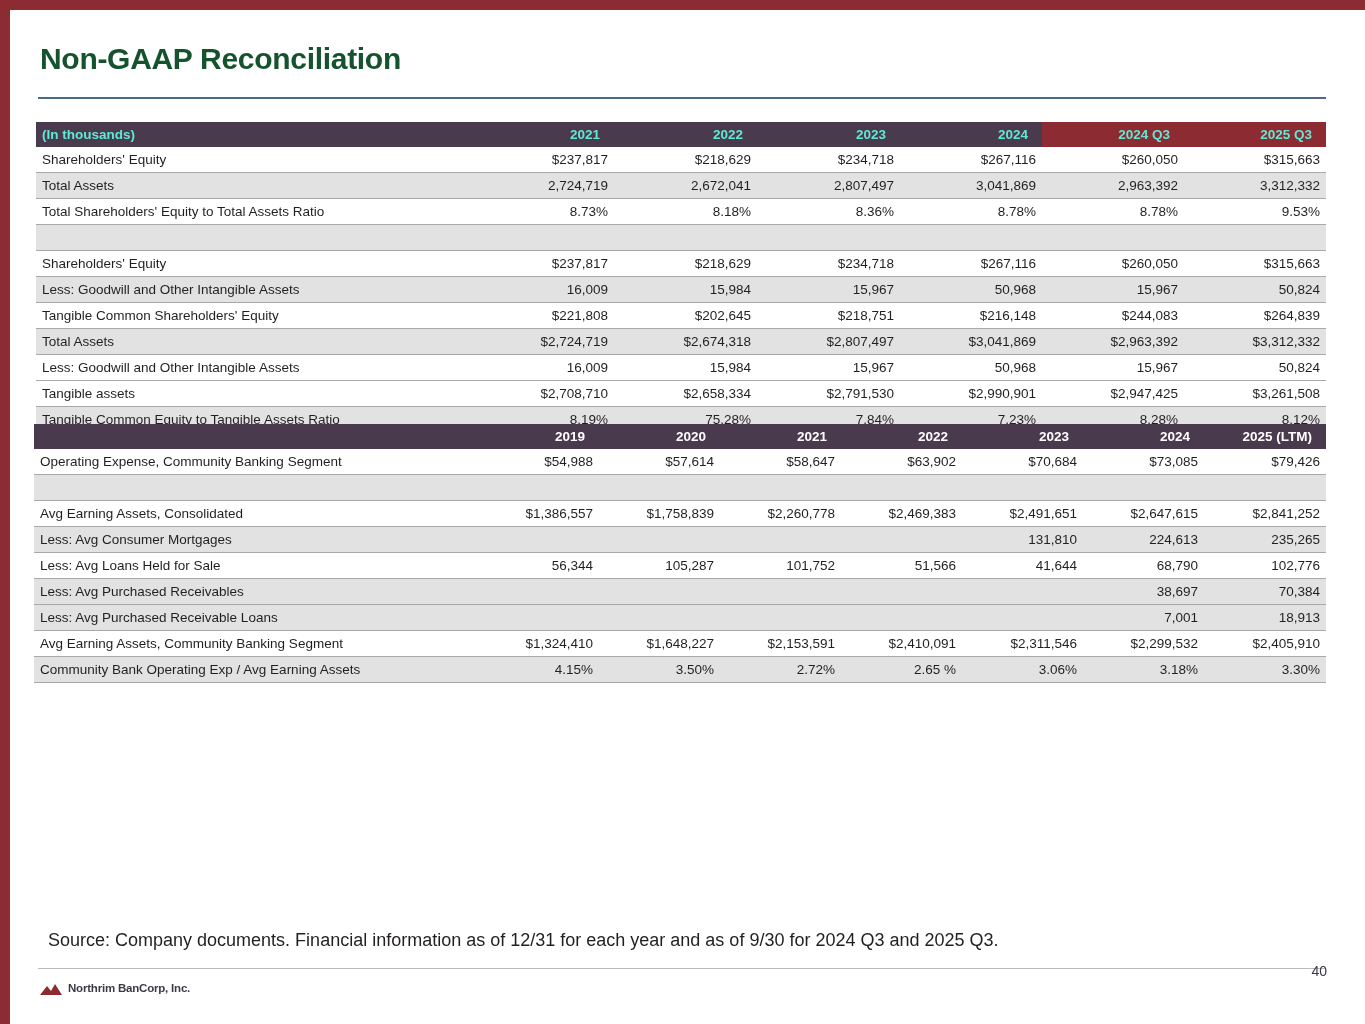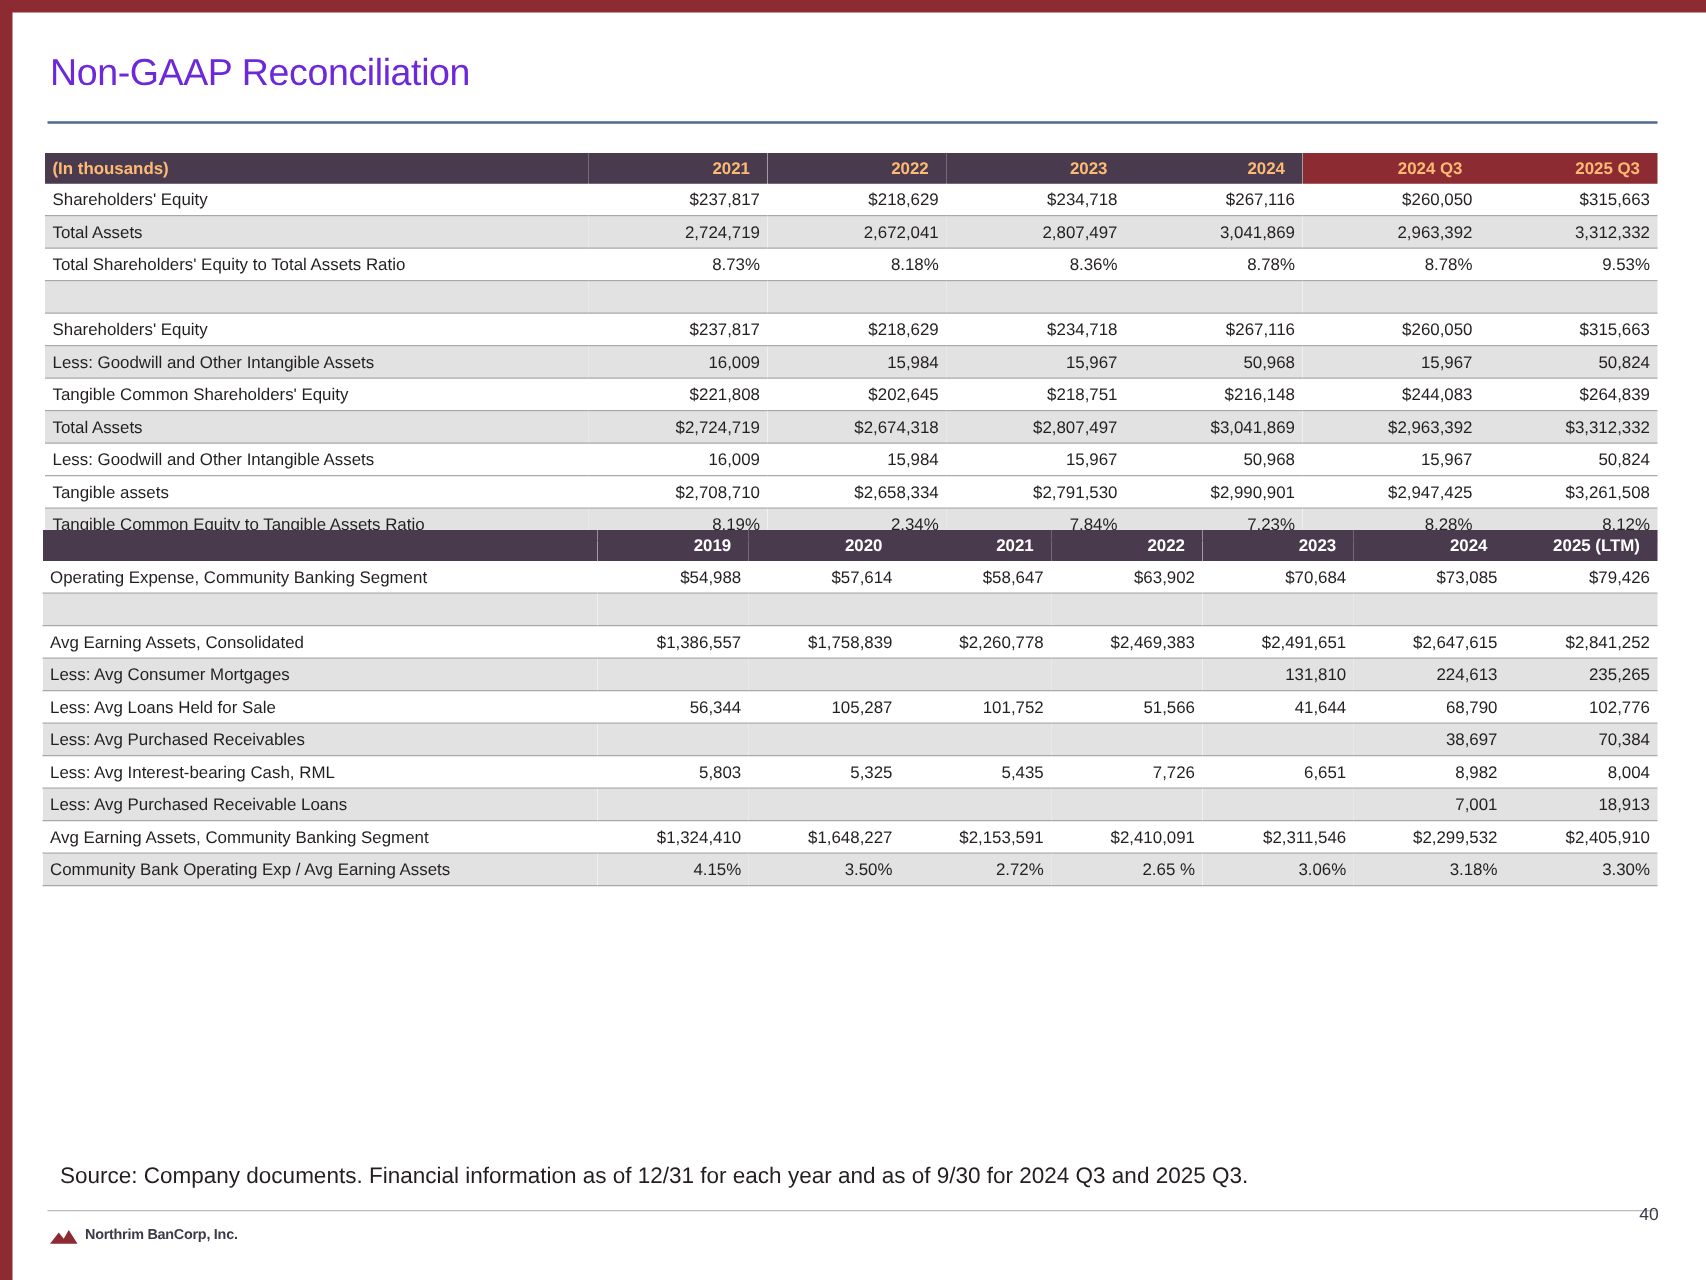--- a/index.html
+++ b/index.html
@@ -27,22 +27,22 @@
     top: 0; left: 0;
     width: 10px;
     height: 1024px;
     background: #8c2b32;
   }
   .page-title {
     position: absolute;
     left: 40px;
     top: 42px;
     font-size: 30px;
-    font-weight: normal;
-    color: #6d28d9;
+    font-weight: bold;
+    color: #14532d;
     letter-spacing: -0.3px;
   }
   .title-rule {
     position: absolute;
     left: 38px;
     top: 97px;
     width: 1288px;
     height: 2px;
     background: #4c6b8a;
   }
@@ -59,21 +59,21 @@
     padding: 2px 6px;
     border: none;
     white-space: nowrap;
     overflow: hidden;
   }
   .tbl tbody tr td {
     border-bottom: 1px solid #a8a8a8;
   }
   .hdr td {
     background: #4a3a4d;
-    color: #fdba74;
+    color: #5eead4;
     font-weight: bold;
     font-size: 13.5px;
     height: 21px;
     border-bottom: none !important;
   }
   .hdr td.accent {
     background: #8c2b32;
     padding-left: 34px;
   }
   .hdr2 td {
@@ -251,21 +251,21 @@
         <td class="num">$2,708,710</td>
         <td class="num">$2,658,334</td>
         <td class="num">$2,791,530</td>
         <td class="num">$2,990,901</td>
         <td class="num">$2,947,425</td>
         <td class="num">$3,261,508</td>
       </tr>
       <tr class="row-h shade">
         <td class="lbl">Tangible Common Equity to Tangible Assets Ratio</td>
         <td class="num">8.19%</td>
-        <td class="num">2.34%</td>
+        <td class="num">75.28%</td>
         <td class="num">7.84%</td>
         <td class="num">7.23%</td>
         <td class="num">8.28%</td>
         <td class="num">8.12%</td>
       </tr>
     </tbody>
 </table>
 
 <table class="tbl" id="table2">
   <colgroup>
@@ -344,30 +344,20 @@
       <tr class="row-h shade">
         <td class="lbl">Less: Avg Purchased Receivables</td>
         <td class="num"></td>
         <td class="num"></td>
         <td class="num"></td>
         <td class="num"></td>
         <td class="num"></td>
         <td class="num">38,697</td>
         <td class="num">70,384</td>
       </tr>
-      <tr class="row-h">
-        <td class="lbl">Less: Avg Interest-bearing Cash, RML</td>
-        <td class="num">5,803</td>
-        <td class="num">5,325</td>
-        <td class="num">5,435</td>
-        <td class="num">7,726</td>
-        <td class="num">6,651</td>
-        <td class="num">8,982</td>
-        <td class="num">8,004</td>
-      </tr>
       <tr class="row-h shade">
         <td class="lbl">Less: Avg Purchased Receivable Loans</td>
         <td class="num"></td>
         <td class="num"></td>
         <td class="num"></td>
         <td class="num"></td>
         <td class="num"></td>
         <td class="num">7,001</td>
         <td class="num">18,913</td>
       </tr>

